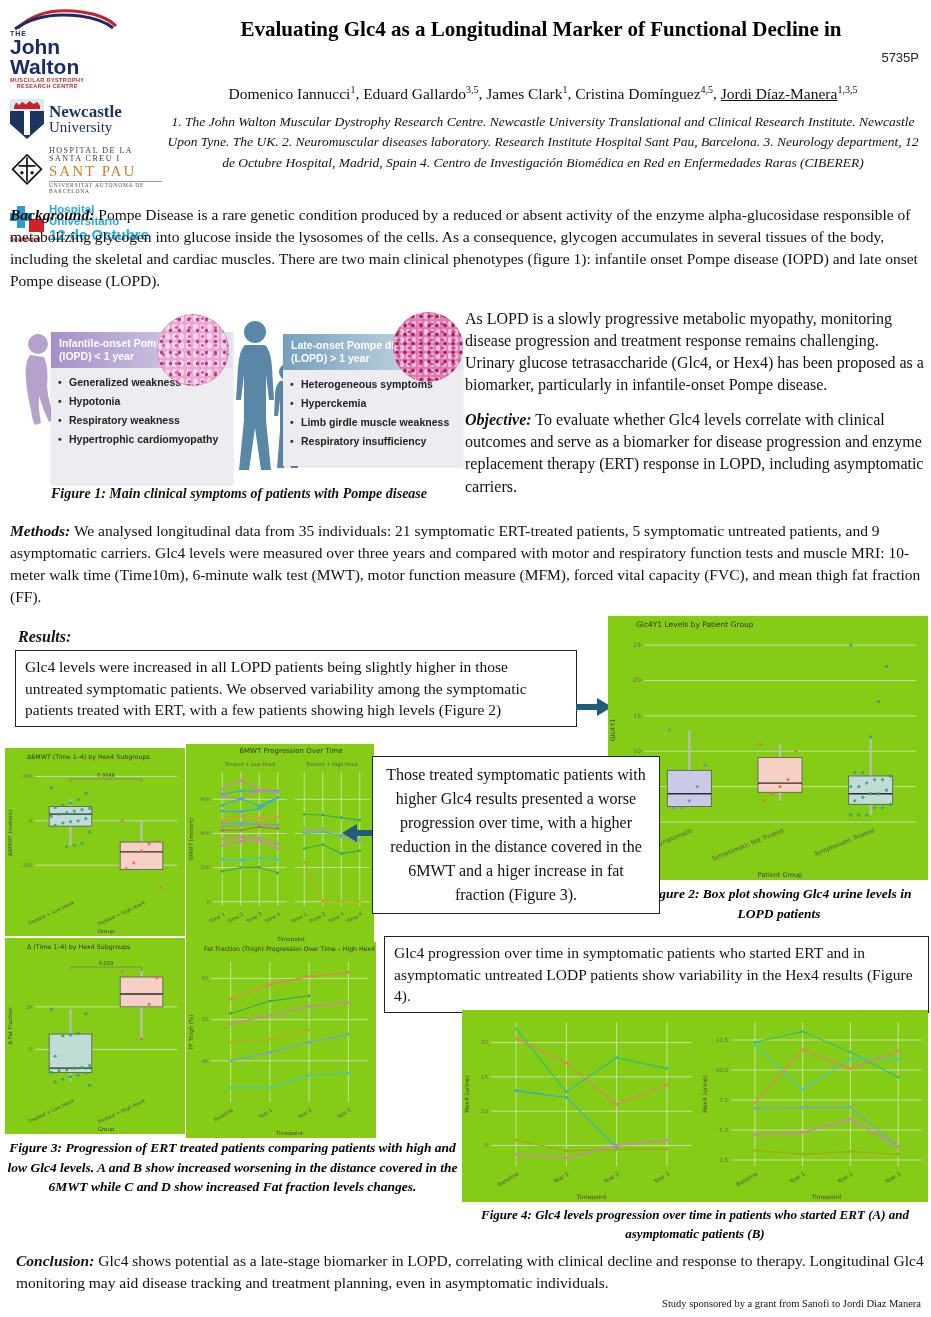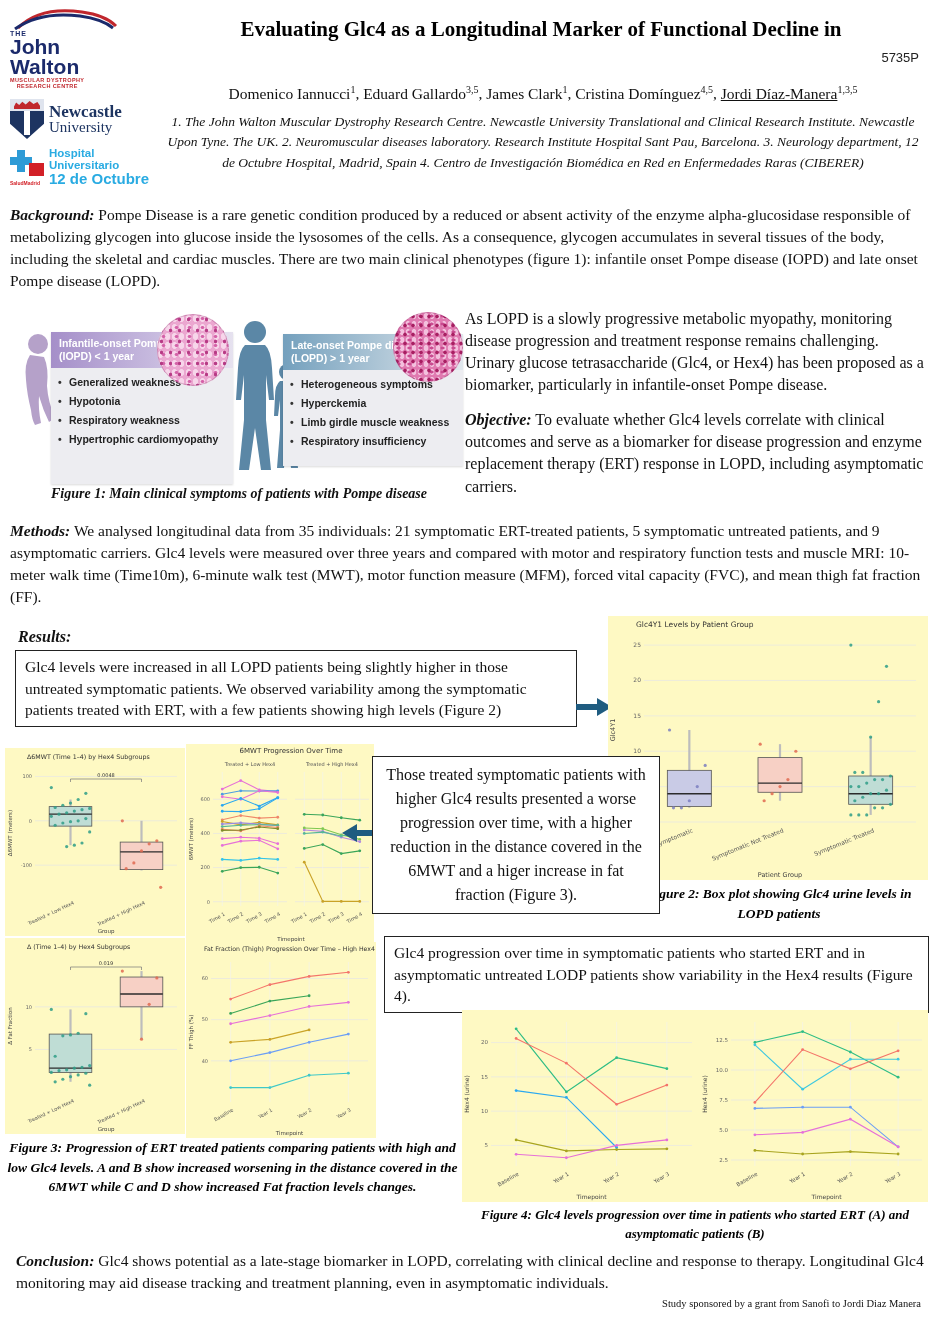--- a/index.html
+++ b/index.html
@@ -70,21 +70,21 @@
         radial-gradient(#a81f62 1.4px, rgba(0,0,0,0) 2px),
         radial-gradient(#c94b90 1.8px, rgba(0,0,0,0) 2.4px),
         radial-gradient(#f3c0dd 2px, rgba(0,0,0,0) 2.6px);
      background-size:8px 9px,11px 8px,6px 8px;}
   .f1-caption{font-weight:bold;font-style:italic;font-size:14px;}
   
   .resultbox{border:1.6px solid #222;padding:5px 9px;font-size:15.5px;line-height:1.4;background:#fff;}
   .midbox{border:1.8px solid #222;padding:6px 10px;font-size:16px;line-height:1.5;text-align:center;background:#fff;}
   .figcap{font-weight:bold;font-style:italic;font-size:13.5px;line-height:1.45;color:#000;}
   .panel-letter{font-family:"Liberation Sans",sans-serif;font-weight:bold;font-size:12px;color:#333;}
-  .chart{background:#fef9c3;}
+  .chart{background:#84cc16;}
   .sponsor{font-size:10.5px;color:#111;}
 </style>
 </head>
 <body>
 
 <div id="poster">
 
   <div class="abs poster-code" style="right:12px;top:6px;">5735P</div>
 
   <div class="abs" style="left:10px;top:8px;width:152px;">
@@ -101,20 +101,35 @@
         <span>RESEARCH CENTRE</span></div>
       </div>
     </div>
     <div class="logo" style="margin-top:10px;">
       <div class="nc-shield">
           <div class="nc-lion"></div>
         </div>
       <div class="nc-text">
         <div class="n1">Newcastle</div>
         <div class="n2">University</div>
+      </div>
+    </div>
+    <div class="logo" style="margin-top:8px;">
+      <svg class="sp-crest" viewBox="0 0 40 44">
+        <rect x="8" y="8" width="24" height="24" fill="#fff" stroke="#111" stroke-width="2" transform="rotate(45 20 20)"></rect>
+        <line x1="20" y1="6" x2="20" y2="34" stroke="#111" stroke-width="2"></line>
+        <line x1="10" y1="16" x2="30" y2="16" stroke="#111" stroke-width="2"></line>
+        <circle cx="14" cy="24" r="2" fill="#111"></circle>
+          <circle cx="26" cy="24" r="2" fill="#111"></circle>
+      </svg>
+      <div class="sp-text">
+        <div class="sp-l1">HOSPITAL DE LA</div>
+        <div class="sp-l1">SANTA CREU I</div>
+        <div class="sp-l3">SANT PAU</div>
+        <div class="sp-sub">UNIVERSITAT AUTÒNOMA DE BARCELONA</div>
       </div>
     </div>
     <div class="logo" style="margin-top:6px;">
       <div class="oc-icon">
         <div class="oc-cross"></div>
           <div class="oc-red"></div>
         <div class="oc-salud">SaludMadrid</div>
       </div>
       <div class="oc-text">
         <div class="o1">Hospital Universitario</div>

